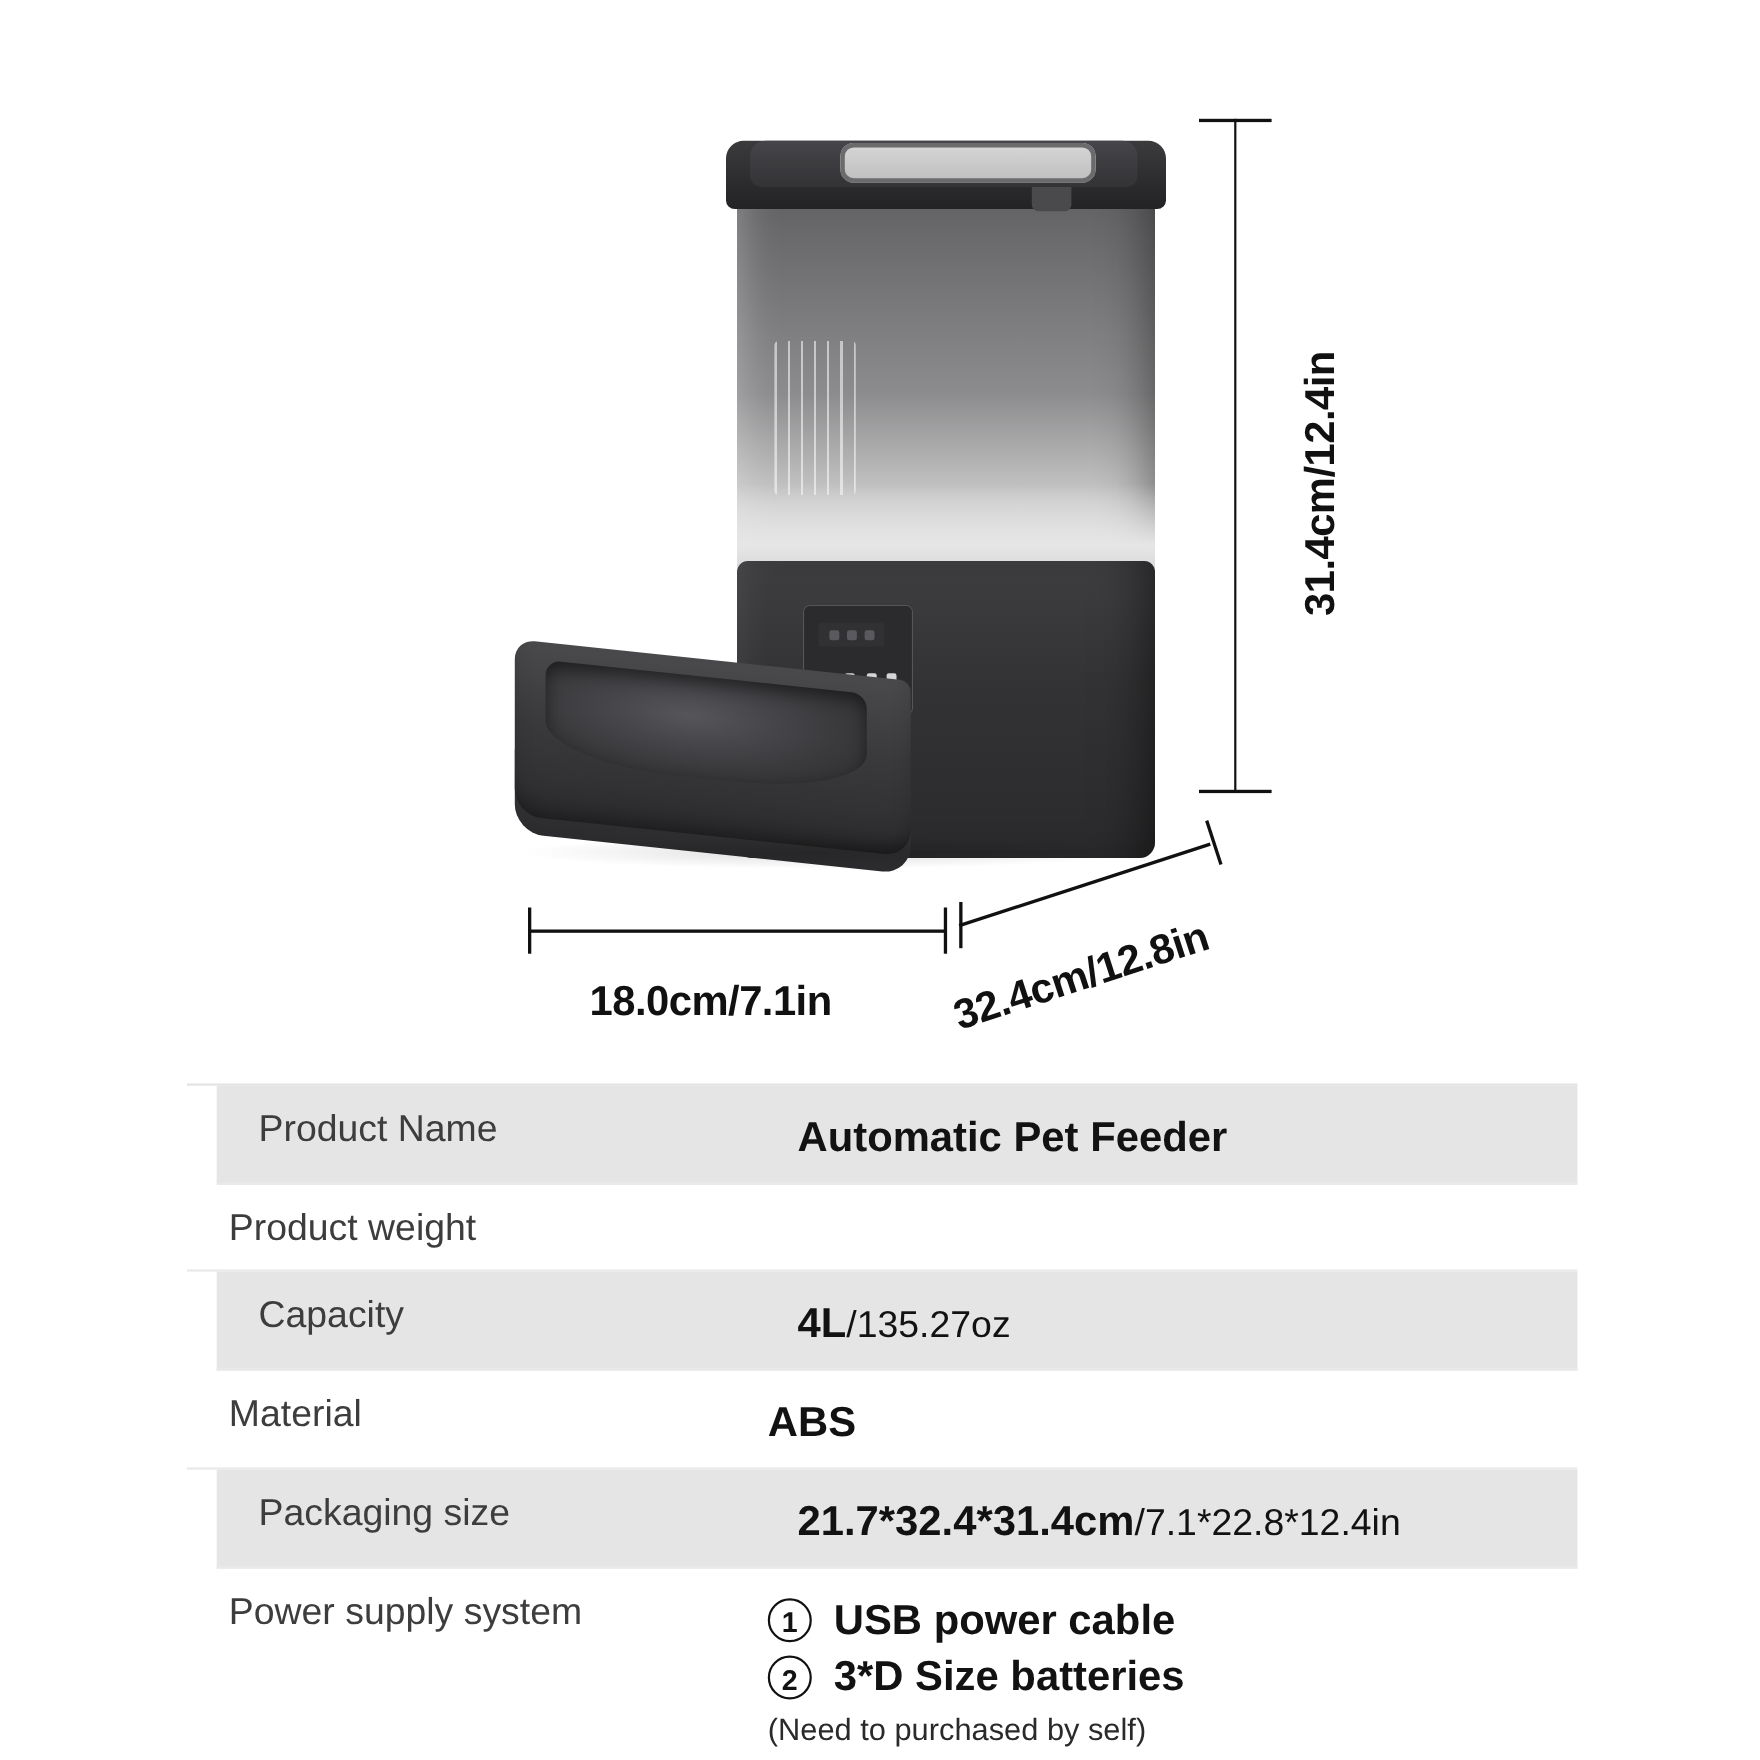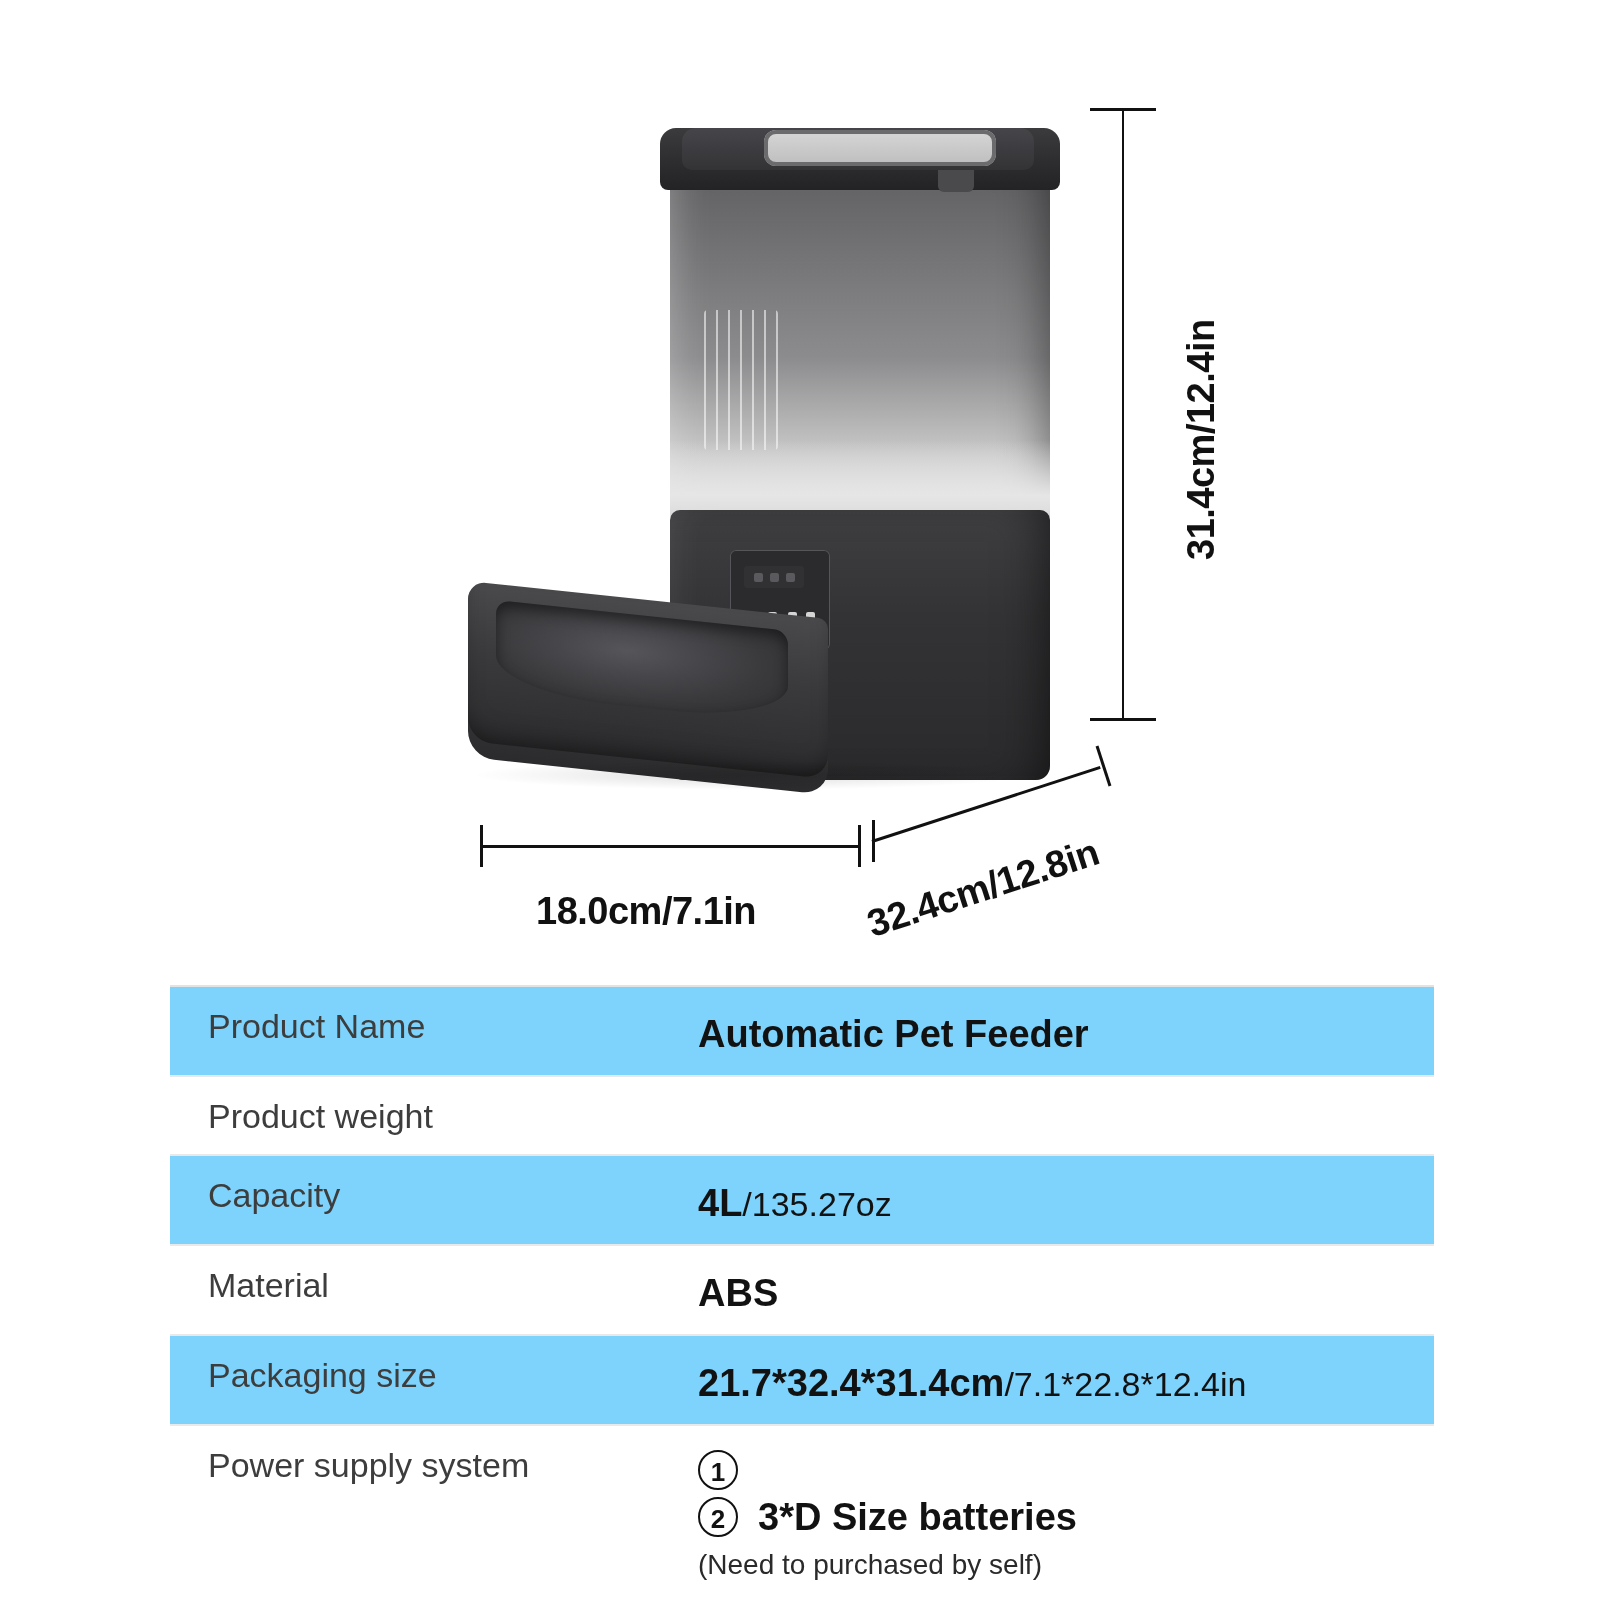--- a/index.html
+++ b/index.html
@@ -260,21 +260,22 @@
     border-top: 2px solid #e3e3e3;
   }
   .spec-row {
     display: flex;
     align-items: flex-start;
     border-bottom: 2px solid #e9e9e9;
     min-height: 76px;
     padding: 0;
   }
   .spec-row.shaded {
-    background: #7dd3fc;
+    background: #e5e5e5;
+    margin-left: 27px;
   }
   .spec-key {
     width: 528px;
     flex: 0 0 528px;
     font-size: 34px;
     color: #3d3d3d;
     padding: 20px 0 18px 38px;
     box-sizing: border-box;
     font-weight: 400;
   }
@@ -407,20 +408,21 @@
     <div class="spec-val">
       <span>21.7*32.4*31.4cm</span><span class="light">/7.1*22.8*12.4in</span>
     </div>
   </div>
 
   <div class="spec-row" style="min-height:220px;">
     <div class="spec-key">Power supply system</div>
     <div class="spec-val">
       <div class="power-line">
         <span class="circle-num">1</span>
+        <span>USB power cable</span>
       </div>
       <div class="power-line">
         <span class="circle-num">2</span>
         <span>3*D Size batteries</span>
       </div>
       <div class="note">(Need to purchased by self)</div>
     </div>
   </div>
 
 </div>

